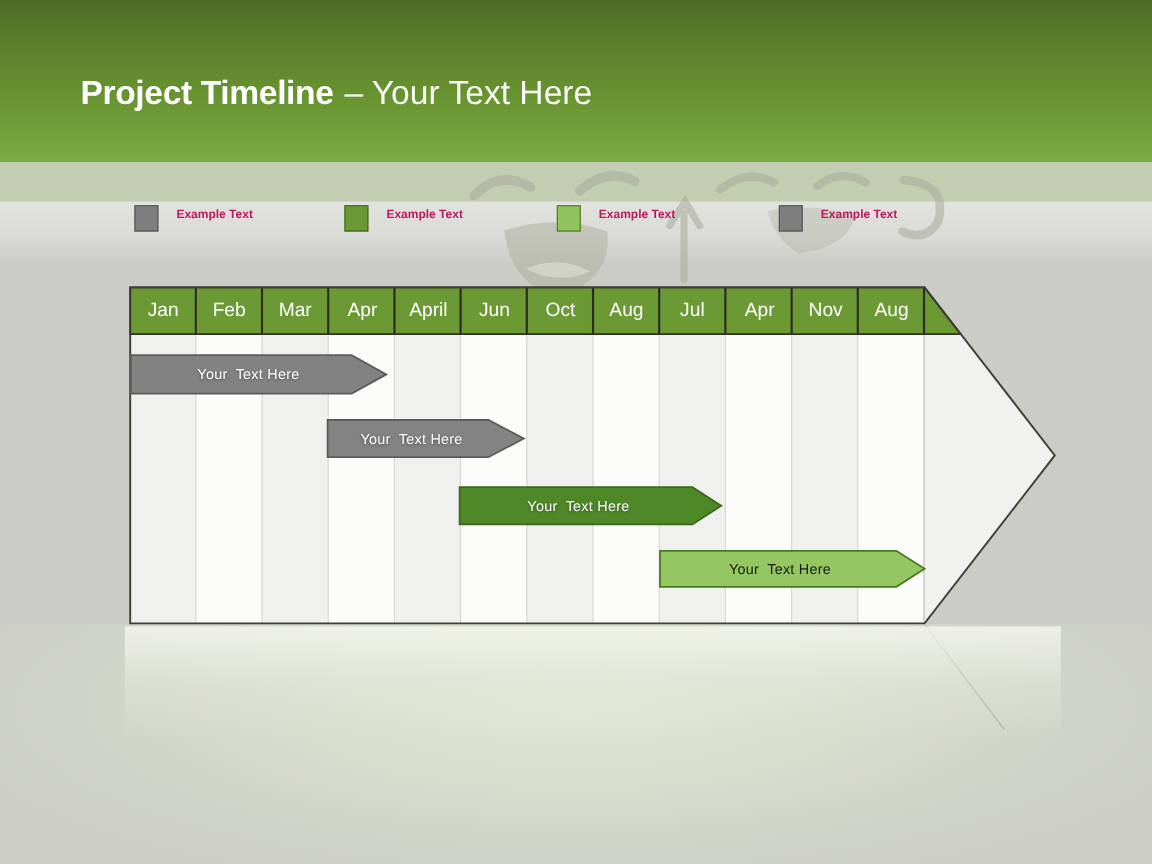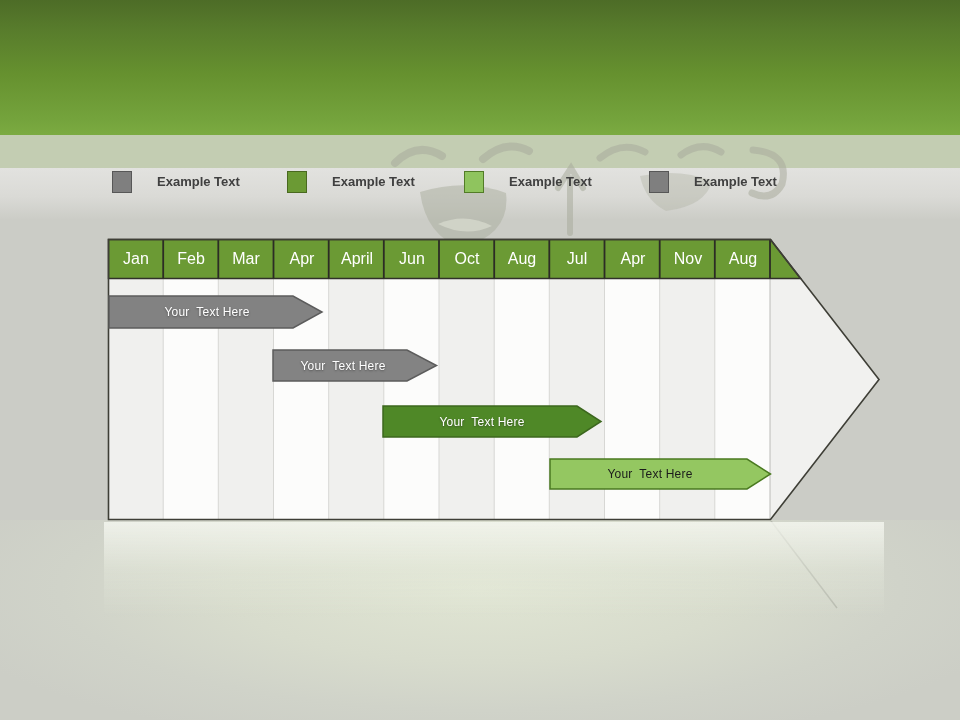--- a/index.html
+++ b/index.html
@@ -20,21 +20,21 @@
   
   .title{position:absolute;left:67px;top:61px;white-space:nowrap;color:#ffffff;font-size:28px;line-height:34px;}
   .title .b{font-weight:bold;letter-spacing:-0.3px;}
   .title .l{font-weight:normal;margin-left:9px;opacity:.96;}
   
   .legend-item{position:absolute;top:171px;height:22px;}
   .swatch{position:absolute;top:0;width:20px;height:22px;box-sizing:border-box;}
   .swatch.gray{background:#7f7f7f;border:1px solid #575757;}
   .swatch.dgreen{background:#6b9a34;border:1px solid #49691f;}
   .swatch.lgreen{background:#8fc45e;border:1px solid #527c27;}
-  .legend-label{position:absolute;left:35px;top:3px;font-size:13px;font-weight:bold;color:#404040;white-space:nowrap;margin-left:10px;}
+  .legend-label{position:absolute;left:35px;top:3px;font-size:10px;font-weight:bold;color:#be185d;white-space:nowrap;}
   
   .chart-svg{position:absolute;left:0;top:0;width:960px;height:720px;}
   .month-label{position:absolute;top:240px;width:56px;height:24px;line-height:38px;
     text-align:center;color:#ffffff;font-size:16px;}
   .bar-label{position:absolute;display:flex;align-items:center;justify-content:center;
     font-size:12px;color:#ffffff;white-space:pre;letter-spacing:.2px;
     text-shadow:0 1px 2px rgba(40,40,40,.55);}
   .bar-label.dark{color:#1b1b1b;text-shadow:none;}
   
   .reflection{position:absolute;left:104px;top:522px;width:780px;height:95px;
@@ -59,20 +59,23 @@
       <path d="M570,233 L570,178 M558,188 L571,168 L583,188" stroke-width="6"></path>
       <path d="M753,150 Q790,153 782,184 Q772,202 752,193" stroke-width="7"></path>
     </g>
     <g fill="#aeb1a2" opacity="0.55">
       <path d="M420,192 Q466,178 506,193 Q511,234 462,248 Q426,236 420,192 Z"></path>
       <path d="M640,176 Q680,168 712,181 Q706,206 666,211 Q645,200 640,176 Z" opacity="0.7"></path>
     </g>
     <path d="M438,224 Q465,212 492,226 Q466,238 438,224 Z" fill="#d6d8cc" opacity="0.8"></path>
   </svg>
 
+  <div class="title">
+    <span class="b">Project Timeline</span><span class="l">– Your Text Here</span>
+  </div>
 
   <div class="legend-item" style="left:112px">
     <span class="swatch gray"></span>
     <span class="legend-label">Example Text</span>
   </div>
   <div class="legend-item" style="left:287px">
     <span class="swatch dgreen"></span>
     <span class="legend-label">Example Text</span>
   </div>
   <div class="legend-item" style="left:464px">

